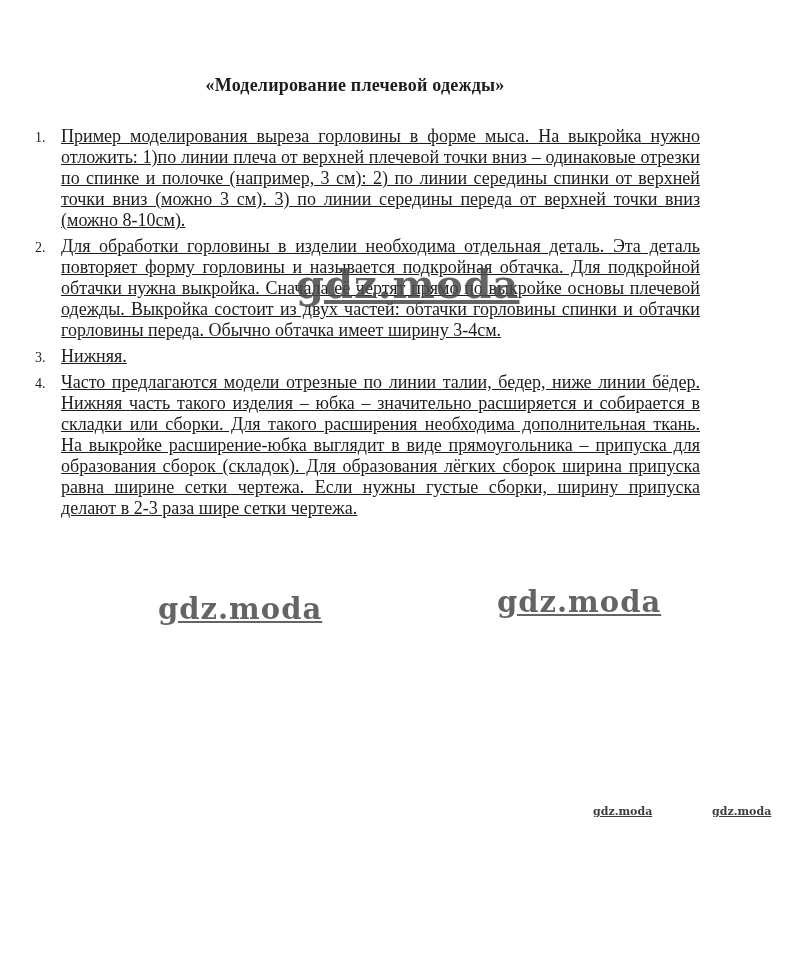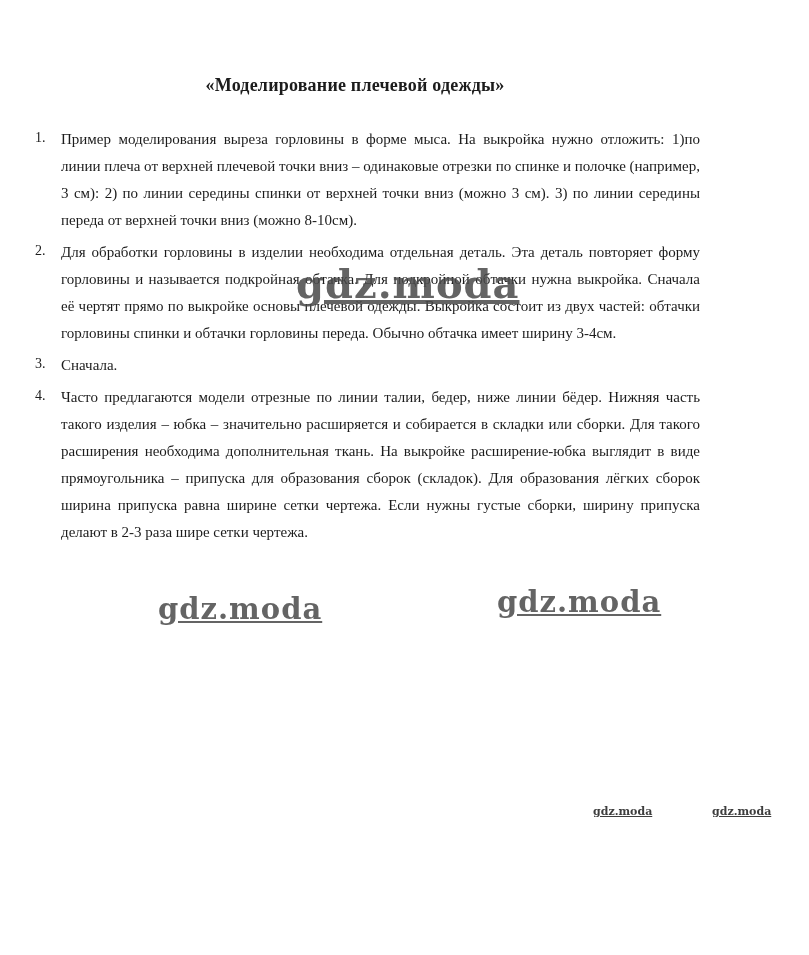--- a/index.html
+++ b/index.html
@@ -50,23 +50,24 @@
   }
   .num {
     flex: 0 0 26px;
     width: 26px;
     margin-left: 25px;
     font-size: 14px;
     padding-top: 4px;
   }
   .item-text {
     flex: 1;
-    font-size: 15px;
-    line-height: 27px;
+    font-size: 18px;
+    line-height: 21px;
     text-align: justify;
+    text-decoration: underline;
   }
   .watermark {
     position: absolute;
     font-weight: bold;
     font-family: "DejaVu Serif", serif;
     color: #4a4a4a;
     opacity: 0.85;
     letter-spacing: 1px;
     pointer-events: none;
     white-space: nowrap;
@@ -96,21 +97,21 @@
       <div class="item-text">Пример моделирования выреза горловины в форме мыса. На выкройка нужно отложить: 1)по линии плеча от верхней плечевой точки вниз – одинаковые отрезки по спинке и полочке (например, 3 см): 2) по линии середины спинки от верхней точки вниз (можно 3 см). 3) по линии середины переда от верхней точки вниз (можно 8-10см).</div>
     </div>
 
     <div class="list-item">
       <span class="num">2.</span>
       <div class="item-text">Для обработки горловины в изделии необходима отдельная деталь. Эта деталь повторяет форму горловины и называется подкройная обтачка. Для подкройной обтачки нужна выкройка. Сначала её чертят прямо по выкройке основы плечевой одежды. Выкройка состоит из двух частей: обтачки горловины спинки и обтачки горловины переда. Обычно обтачка имеет ширину 3-4см.</div>
     </div>
 
     <div class="list-item">
       <span class="num">3.</span>
-      <div class="item-text">Сначала.</div>
+      <div class="item-text">Нижняя.</div>
     </div>
 
     <div class="list-item">
       <span class="num">4.</span>
       <div class="item-text">Часто предлагаются модели отрезные по линии талии, бедер, ниже линии бёдер. Нижняя часть такого изделия – юбка – значительно расширяется и собирается в складки или сборки. Для такого расширения необходима дополнительная ткань. На выкройке расширение-юбка выглядит в виде прямоугольника – припуска для образования сборок (складок). Для образования лёгких сборок ширина припуска равна ширине сетки чертежа. Если нужны густые сборки, ширину припуска делают в 2-3 раза шире сетки чертежа.</div>
     </div>
 
   </div>
 
   <span class="watermark wm-large">gdz.moda</span>

